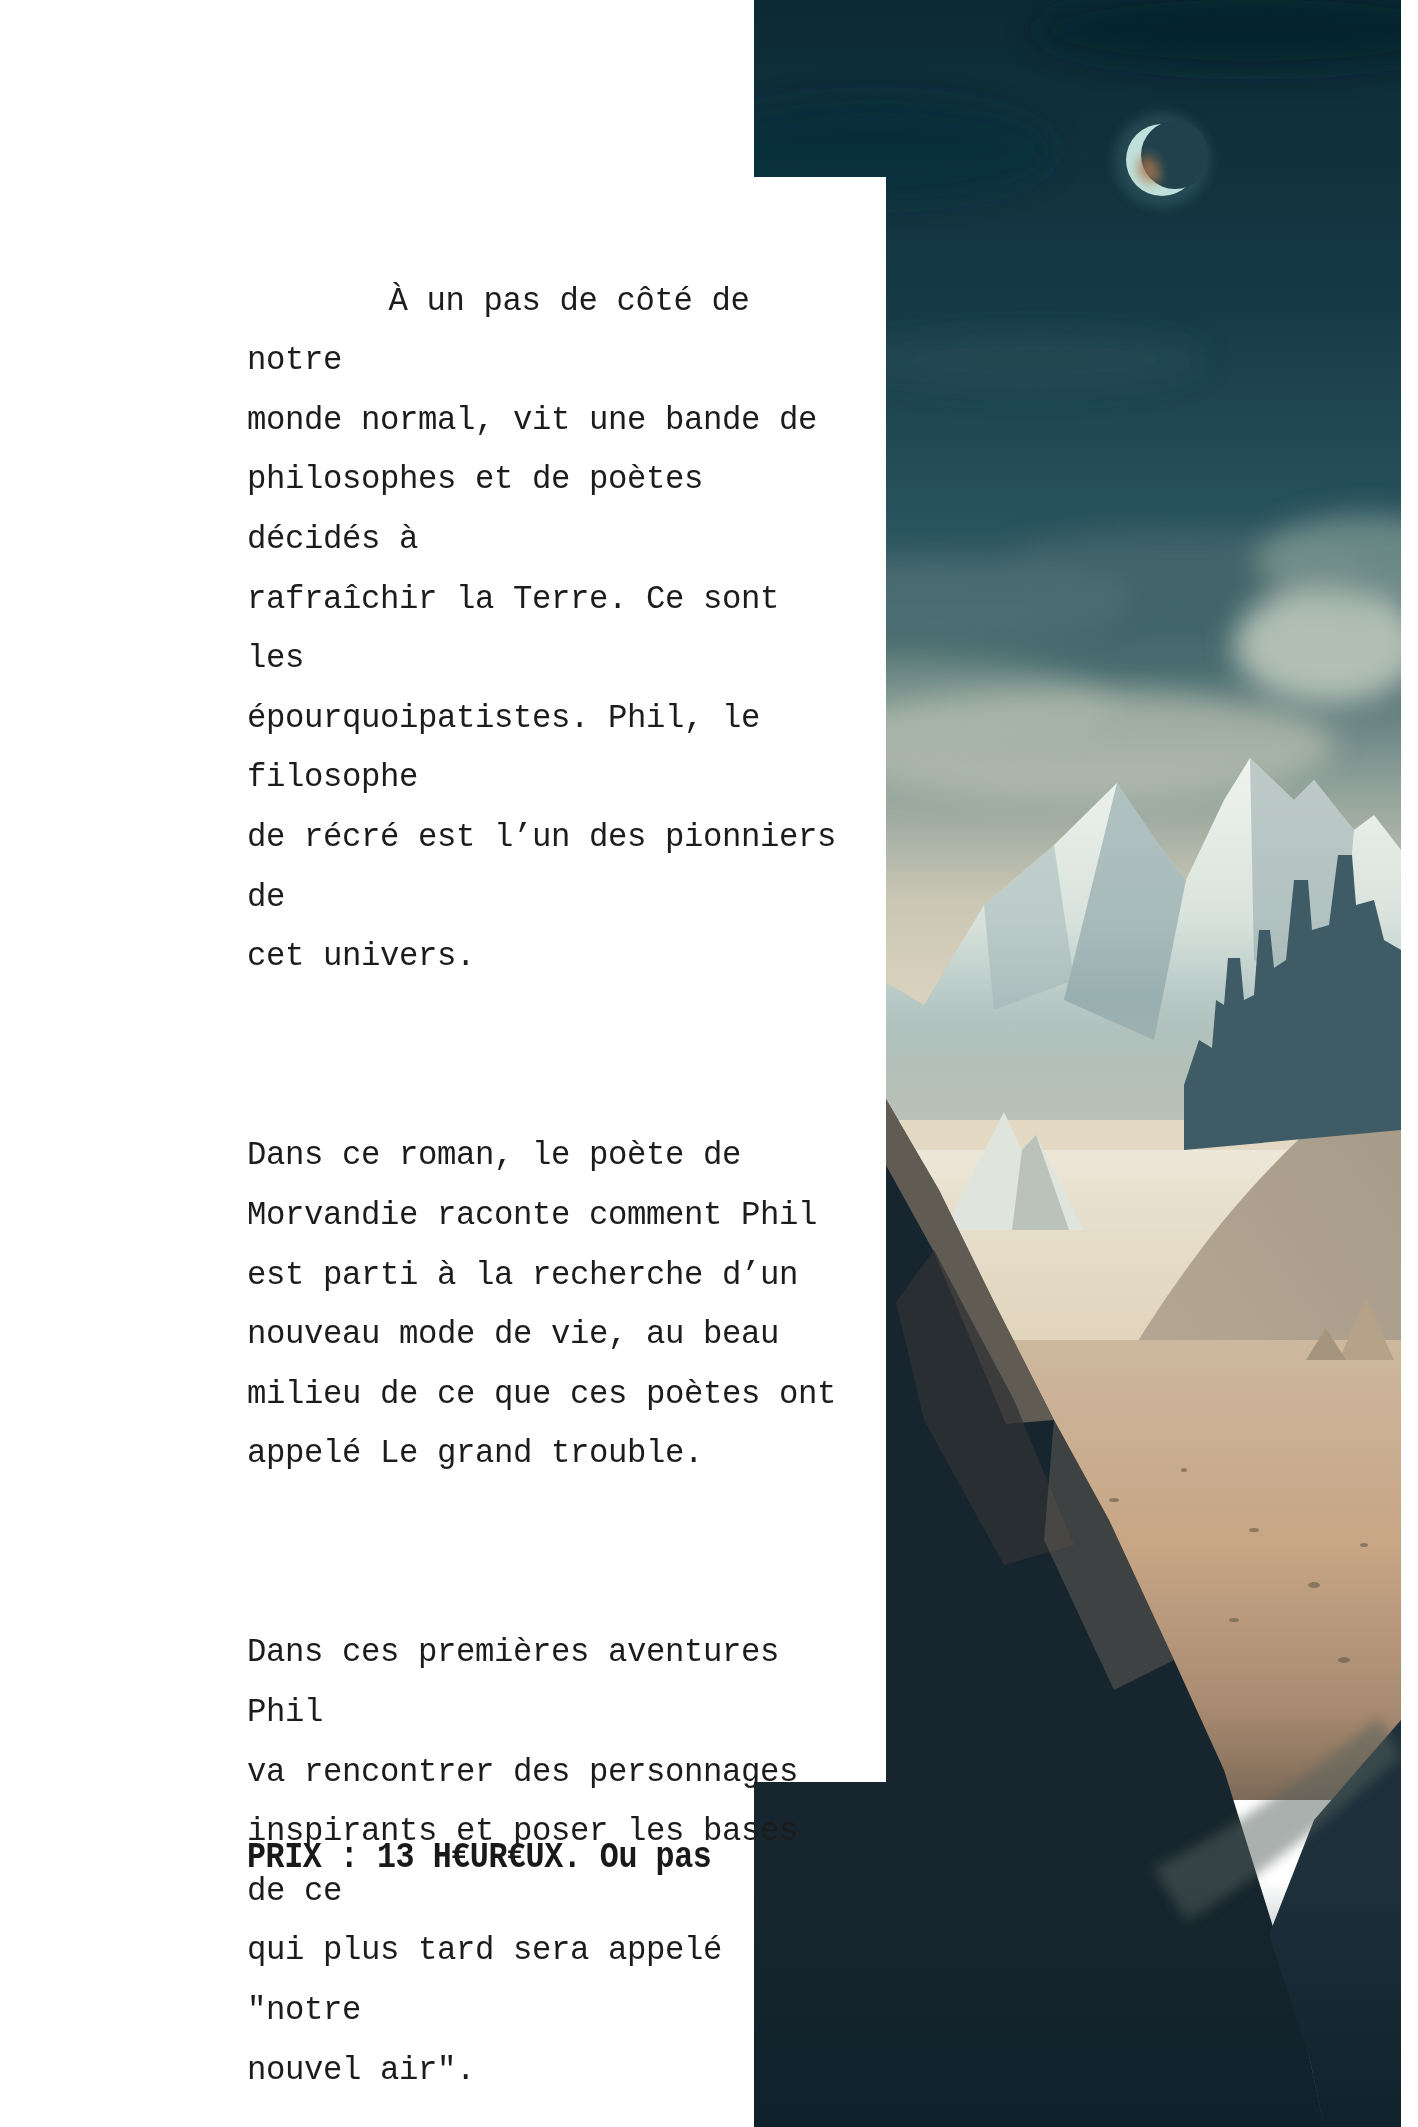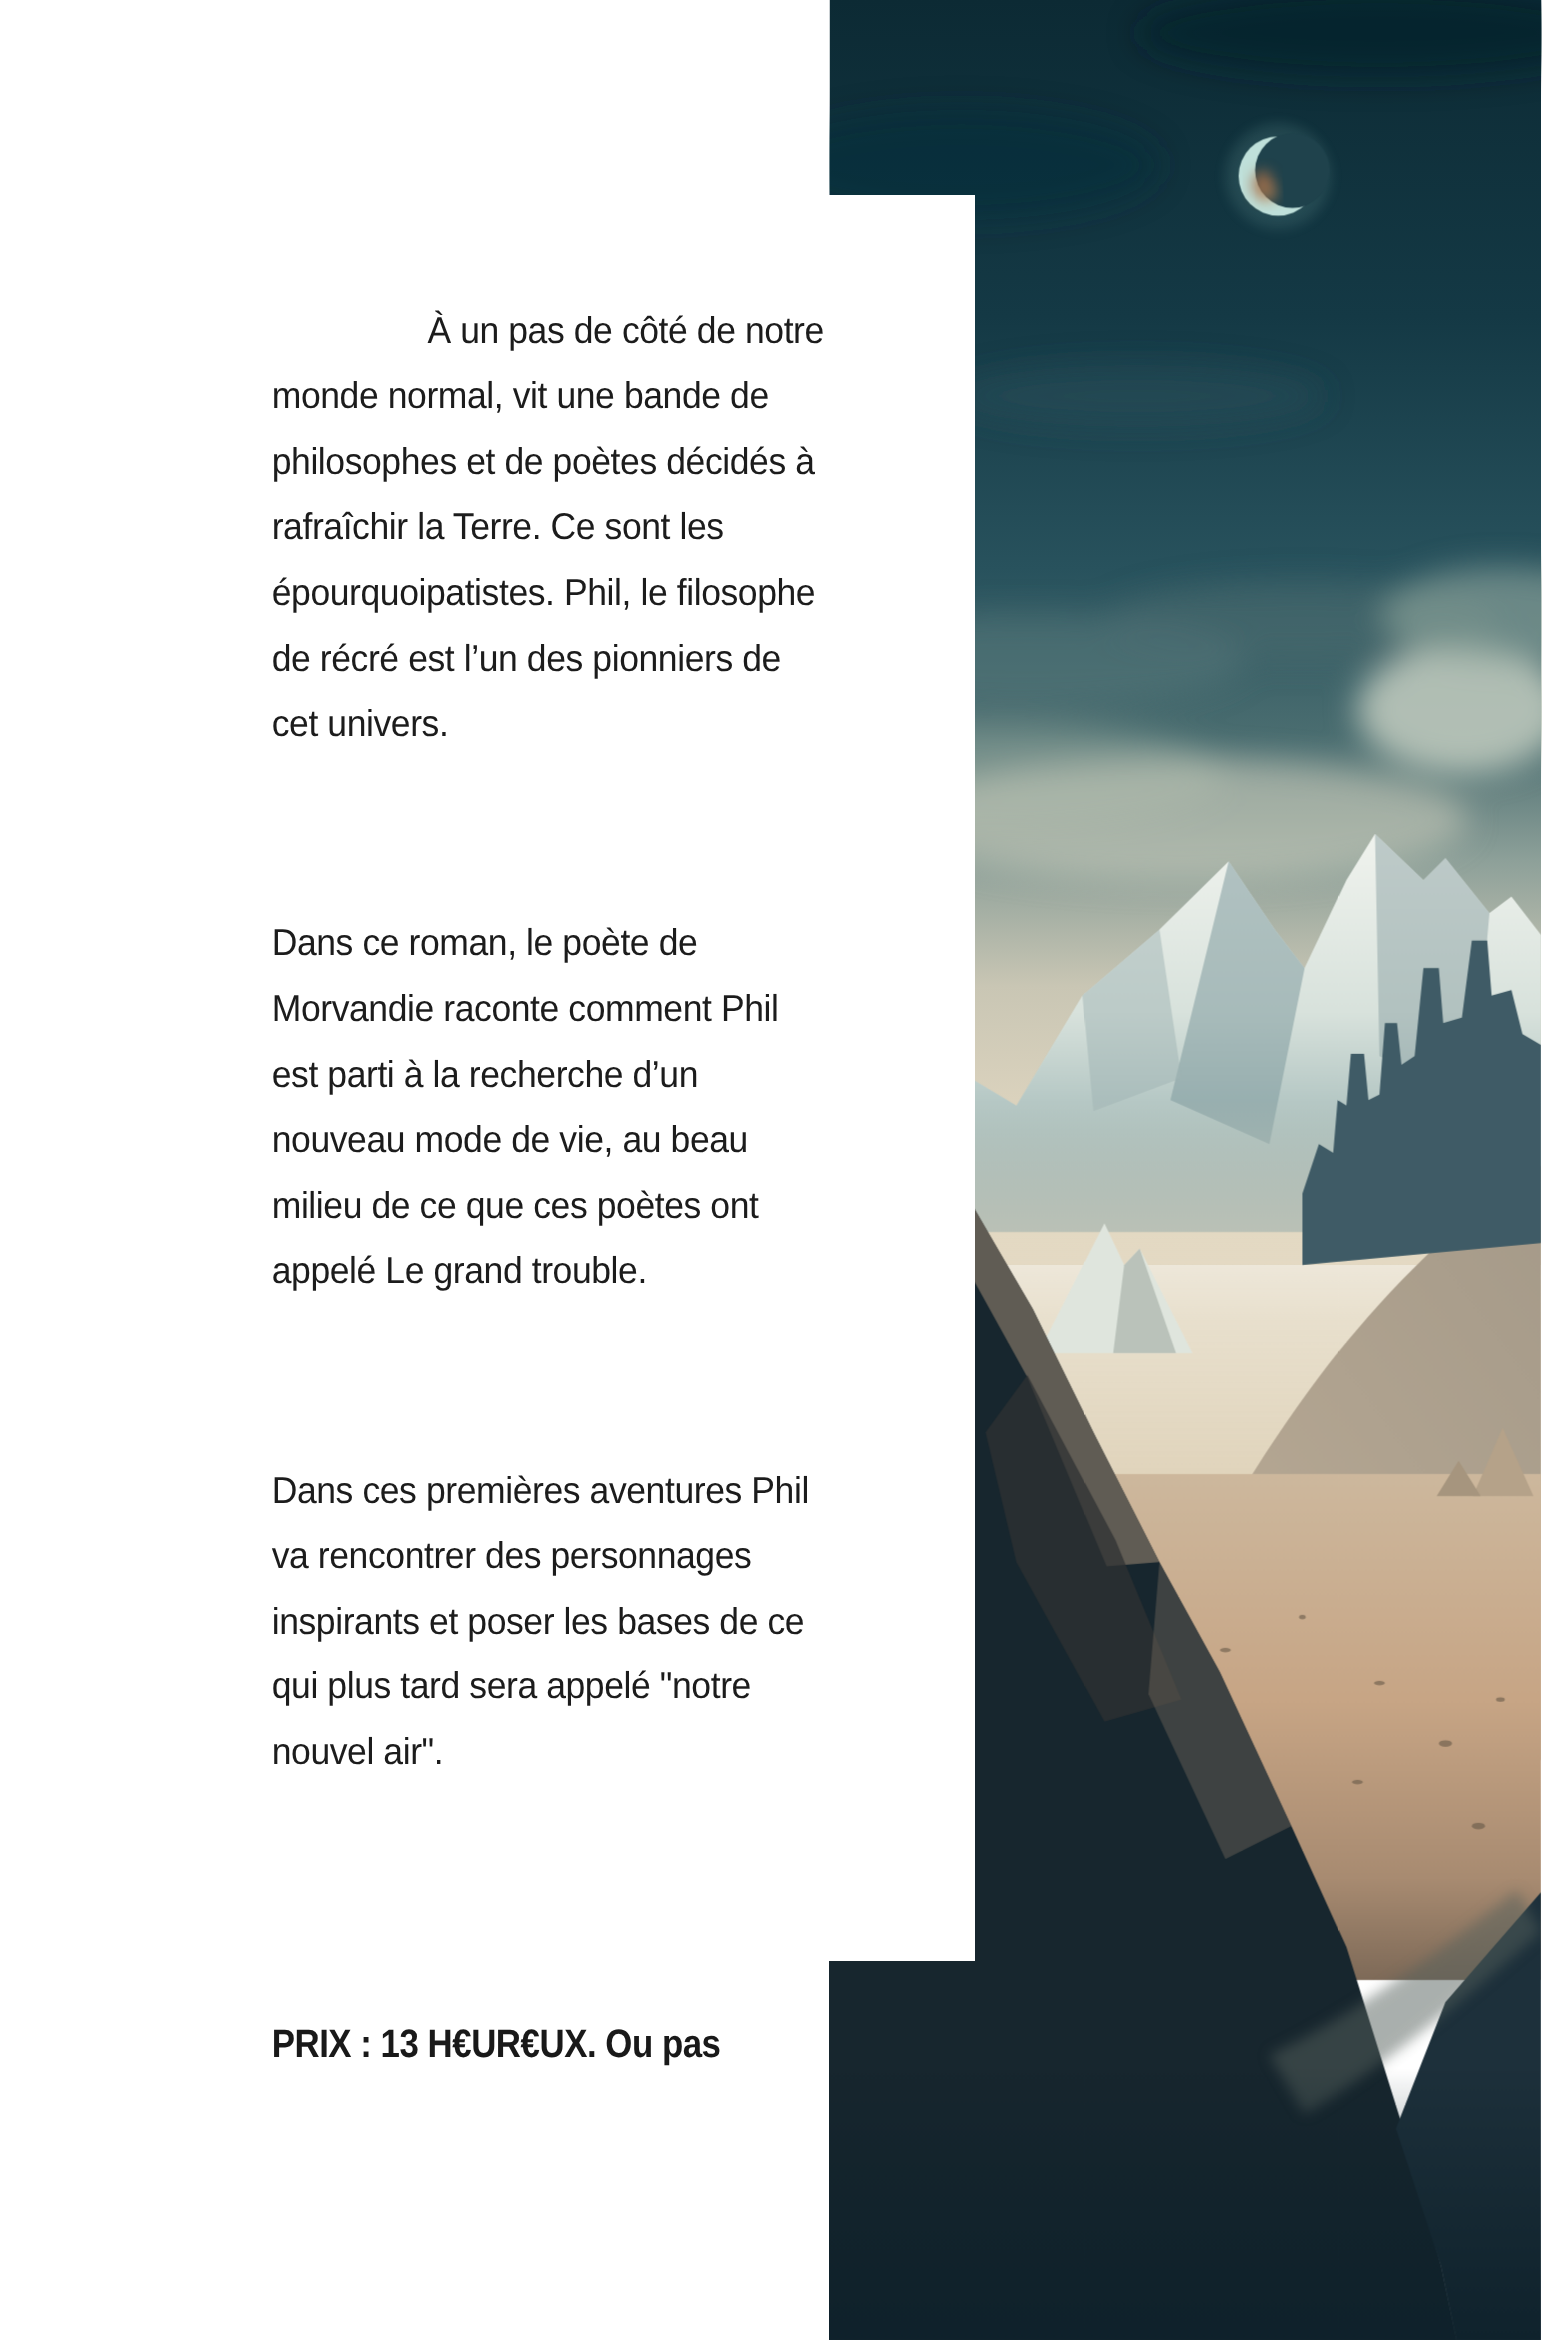--- a/index.html
+++ b/index.html
@@ -1,21 +1,21 @@
 <!DOCTYPE html>
 <html><head>
 <meta charset="utf-8">
 <style>
   html,body{margin:0;padding:0;background:#ffffff;}
   .page{
     position:relative;
     width:1418px;height:2127px;
     background:#ffffff;
     overflow:hidden;
-    font-family:Liberation Sans, sans-serif;
+    font-family:Liberation Mono, monospace;
   }
   .photo{
     position:absolute;left:754px;top:0;width:647px;height:2127px;
     overflow:hidden;
   }
   .photo svg{display:block;width:647px;height:2127px;}
   .text-panel{
     position:absolute;left:0;top:177px;width:886px;height:1605px;
     background:#ffffff;
   }

